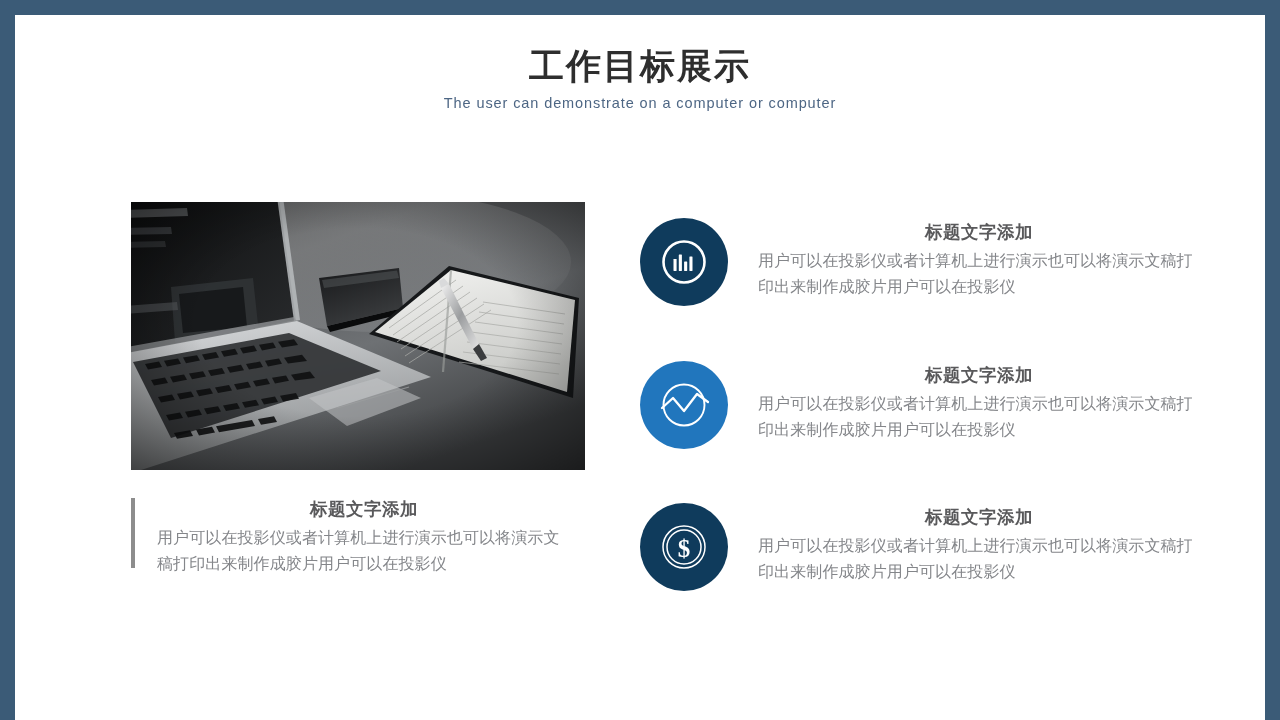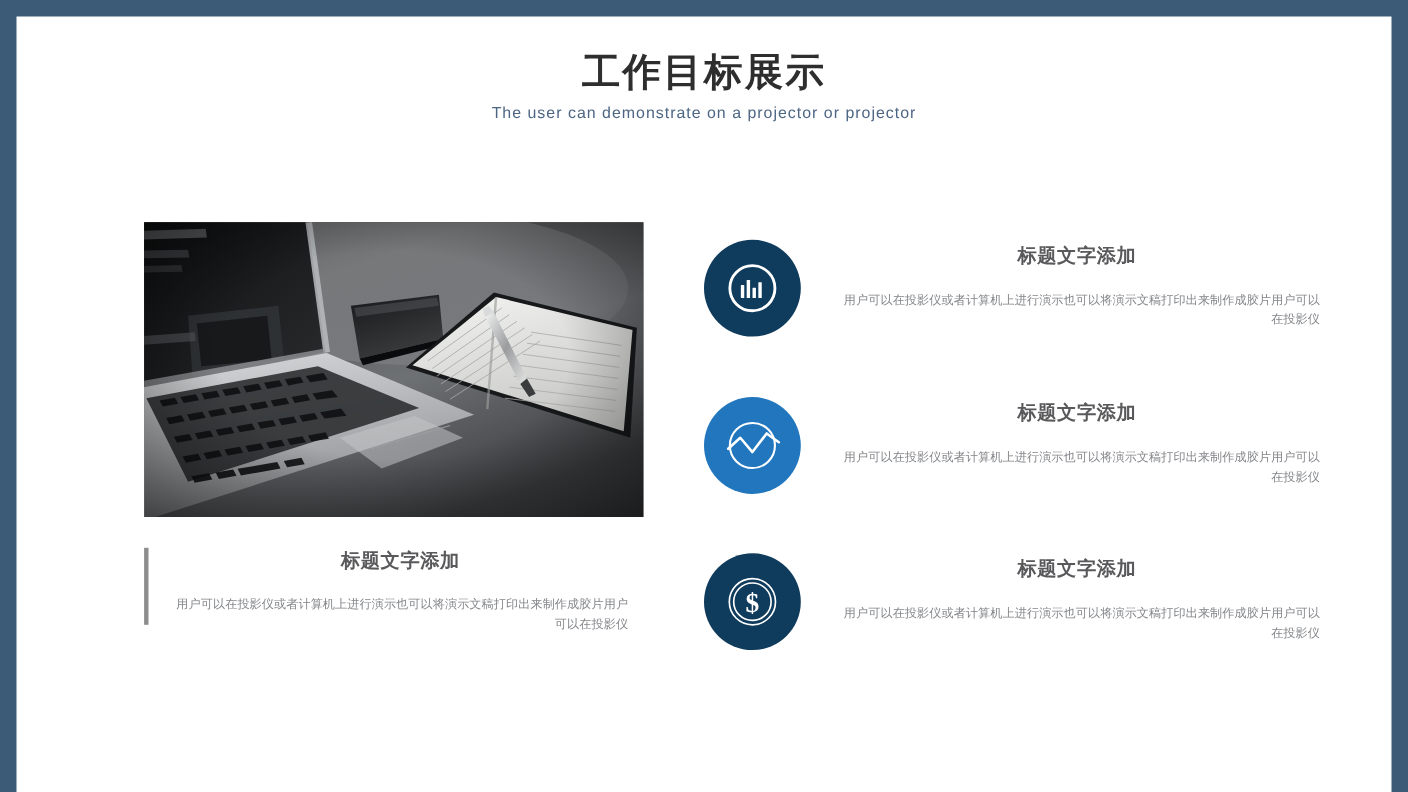--- a/index.html
+++ b/index.html
@@ -69,26 +69,25 @@
 
   .block-heading {
     font-size:17.5px;
     font-weight:bold;
     color:#59595b;
     letter-spacing:0.5px;
     line-height:1.3;
     text-align:center;
   }
   .block-text {
-    margin-top:21px;
-    font-size:11px;
+    margin-top:4px;
+    font-size:16px;
     color:#84868a;
     line-height:1.62;
     letter-spacing:0.1px;
-    text-align:right;
   }
 
   
   .feature-row {
     position:absolute;
     left:625px;
     width:560px;
     display:flex;
     align-items:flex-start;
   }
@@ -112,21 +111,21 @@
   }
 </style>
 </head>
 <body>
 
 <div id="slide">
   <div id="canvas">
 
     <div id="header">
       <div id="slide-title">工作目标展示</div>
-      <div id="slide-subtitle">The user can demonstrate on a projector or projector</div>
+      <div id="slide-subtitle">The user can demonstrate on a computer or computer</div>
     </div>
 
     <div id="photo-frame">
       <svg viewBox="0 0 454 268" preserveAspectRatio="none">
         <defs>
           <linearGradient id="deskG" x1="0" y1="0" x2="0.6" y2="1">
             <stop offset="0" stop-color="#1b1c1d"></stop>
             <stop offset="0.30" stop-color="#56585a"></stop>
             <stop offset="0.62" stop-color="#6e7174"></stop>
             <stop offset="1" stop-color="#3d3f41"></stop>

